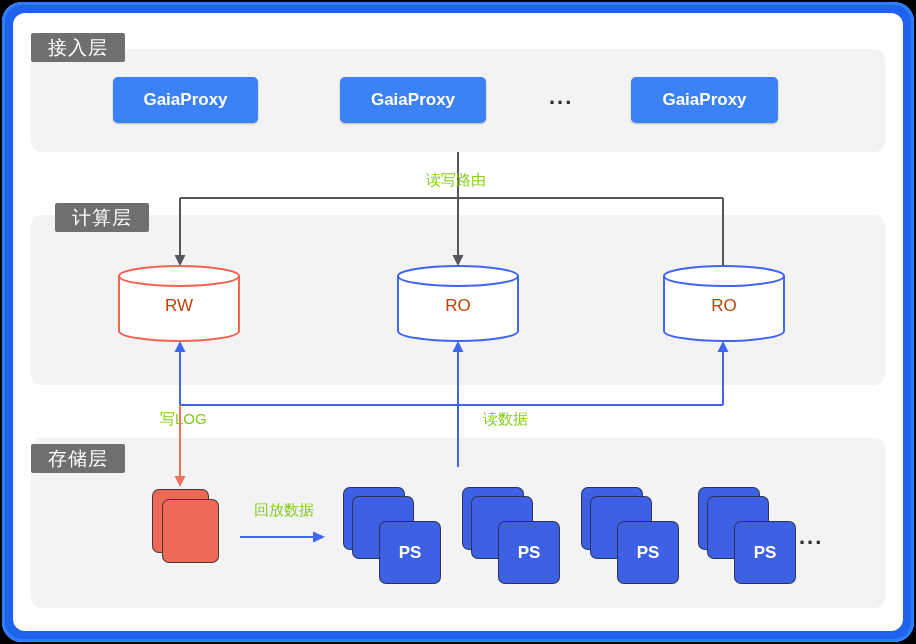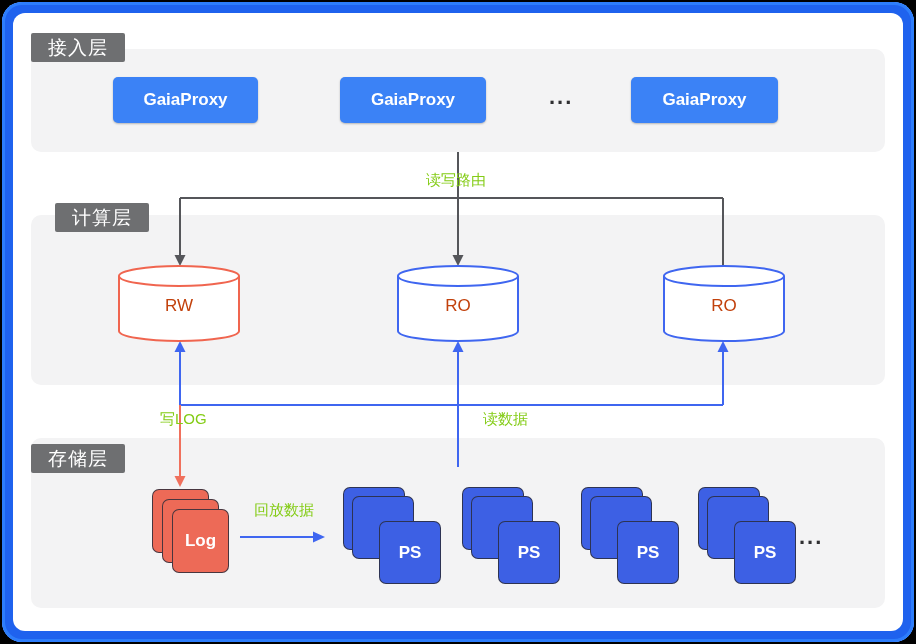--- a/index.html
+++ b/index.html
@@ -161,21 +161,20 @@
     <svg width="124" height="84" viewBox="0 0 124 84">
       <path d="M2 12 L2 67 A60 10 0 0 0 122 67 L122 12" fill="#ffffff" stroke="#3f66f0" stroke-width="2"></path>
       <ellipse cx="62" cy="12" rx="60" ry="10" fill="#ffffff" stroke="#3f66f0" stroke-width="2"></ellipse>
     </svg>
     <span class="cyl-label">RO</span>
   </div>
 
   <div class="stack stack-log">
     <div class="sq s0"></div>
     <div class="sq s1"></div>
-    <div class="sq s2">Log</div>
   </div>
   <div class="stack stack-ps stack-ps1">
     <div class="sq s0"></div>
     <div class="sq s1"></div>
     <div class="sq s2">PS</div>
   </div>
   <div class="stack stack-ps stack-ps2">
     <div class="sq s0"></div>
     <div class="sq s1"></div>
     <div class="sq s2">PS</div>

